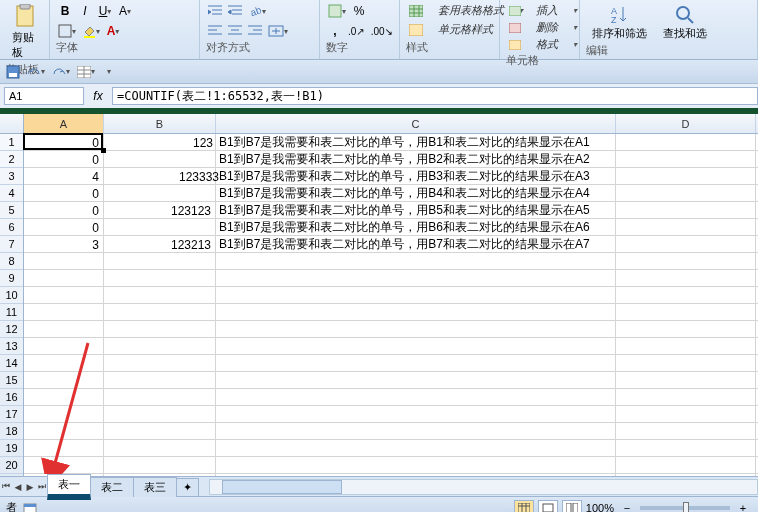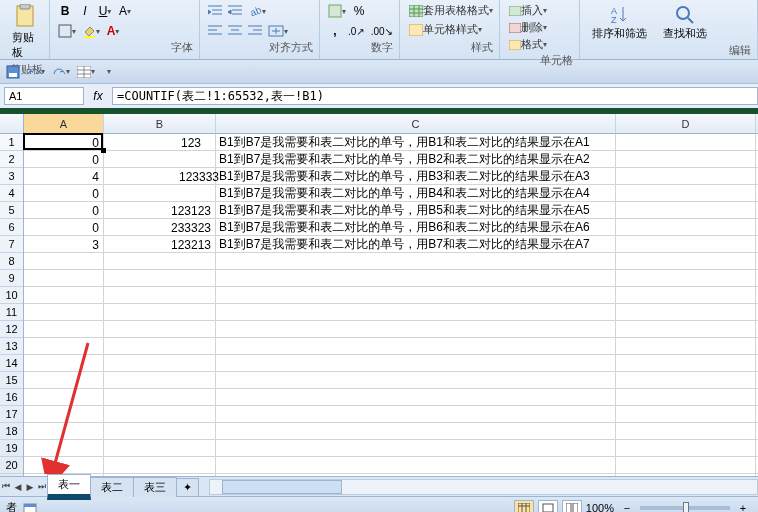--- a/index.html
+++ b/index.html
@@ -2,26 +2,26 @@
 <html><head>
 <meta charset="utf-8">
 <style>
 * { margin: 0; padding: 0; box-sizing: border-box; }
 body { font-family: "Microsoft YaHei", SimSun, Arial, sans-serif; font-size: 12px; background: #cfe0f0; width: 758px; height: 512px; overflow: hidden; position: relative; }
 
 
 .ribbon { background: linear-gradient(#e8f0fa, #d5e3f3); height: 60px; border-bottom: 1px solid #9db5d1; display: flex; }
 .ribbon-group { border-right: 1px solid #b8cce0; padding: 2px 6px; display: flex; flex-direction: column; justify-content: space-between; height: 100%; }
 .ribbon-group-controls { display: flex; align-items: flex-start; gap: 4px; flex: 1; }
-.ribbon-group-label { text-align: right; font-size: 11px; color: #555; padding-bottom: 2px; font-family: Liberation Mono, monospace; }
+.ribbon-group-label { text-align: left; font-size: 11px; color: #555; padding-bottom: 2px; font-family: Liberation Mono, monospace; }
 .rb-btn { display: inline-flex; align-items: center; justify-content: center; height: 18px; min-width: 18px; padding: 0 2px; cursor: pointer; }
 .rb-col { display: flex; flex-direction: column; gap: 2px; }
 .rb-row { display: flex; gap: 2px; align-items: center; }
 .big-btn { display: flex; flex-direction: column; align-items: center; gap: 2px; padding: 2px 6px; cursor: pointer; font-size: 11px; }
-.lbl-btn { font-size: 11px; color: #333; display: flex; align-items: center; gap: 0; cursor: pointer; padding: 1px 3px; white-space: nowrap; }
+.lbl-btn { font-size: 11px; color: #333; display: flex; align-items: center; gap: 15px; cursor: pointer; padding: 1px 3px; white-space: nowrap; font-style: italic; }
 .dd-arrow { font-size: 8px; color: #555; }
 
 
 .qat { background: linear-gradient(#dbe7f5, #c7d8ec); height: 24px; display: flex; align-items: center; padding: 0 4px; gap: 3px; border-bottom: 1px solid #a8bdd6; }
 .qat .rb-btn { height: 20px; }
 
 
 .fbar-row { background: #e8eef7; height: 30px; display: flex; align-items: center; border-bottom: 6px solid #14532d; }
 .name-box { width: 80px; height: 18px; background: #fff; border: 1px solid #9db5d1; margin-left: 4px; font-size: 11px; padding: 0 4px; display: flex; align-items: center; }
 .fbar-btns { display: flex; align-items: center; margin: 0 4px; gap: 2px; }
@@ -361,34 +361,33 @@
           <div class="hline" style="top: 322px;"></div>
           <div class="hline" style="top: 339px;"></div>
           <div class="vline" style="left: 79px;"></div>
           <div class="vline" style="left: 191px;"></div>
           <div class="vline" style="left: 591px;"></div>
           <div class="vline" style="left: 731px;"></div>
         </div>
       <div class="selection" style="left:-1px;top:-1px;width:80px;height:17px"></div>
       <div class="fill-handle" style="left:77px;top:14px"></div>
     <div class="cell right" style="left: 0px; top: 0px; width: 78px;">0</div>
-        <div class="cell right" style="left: 84px; top: 0px; width: 96px;">123</div>
+        <div class="cell right" style="left: 96px; top: 0px; width: 96px;">123</div>
         <div class="cell" style="left: 192px; top: 0px; width: 398px;">B1到B7是我需要和表二对比的单号，用B1和表二对比的结果显示在A1</div>
         <div class="cell right" style="left: 0px; top: 17px; width: 78px;">0</div>
         <div class="cell" style="left: 192px; top: 17px; width: 398px;">B1到B7是我需要和表二对比的单号，用B2和表二对比的结果显示在A2</div>
         <div class="cell right" style="left: 0px; top: 34px; width: 78px;">4</div>
         <div class="cell right" style="left: 88px; top: 34px; width: 110px;">123333</div>
         <div class="cell" style="left: 192px; top: 34px; width: 398px;">B1到B7是我需要和表二对比的单号，用B3和表二对比的结果显示在A3</div>
         <div class="cell right" style="left: 0px; top: 51px; width: 78px;">0</div>
         <div class="cell" style="left: 192px; top: 51px; width: 398px;">B1到B7是我需要和表二对比的单号，用B4和表二对比的结果显示在A4</div>
         <div class="cell right" style="left: 0px; top: 68px; width: 78px;">0</div>
         <div class="cell right" style="left: 80px; top: 68px; width: 110px;">123123</div>
         <div class="cell" style="left: 192px; top: 68px; width: 398px;">B1到B7是我需要和表二对比的单号，用B5和表二对比的结果显示在A5</div>
         <div class="cell right" style="left: 0px; top: 85px; width: 78px;">0</div>
-        <div class="cell right" style="left: 80px; top: 85px; width: 110px;">233323</div>
         <div class="cell" style="left: 192px; top: 85px; width: 398px;">B1到B7是我需要和表二对比的单号，用B6和表二对比的结果显示在A6</div>
         <div class="cell right" style="left: 0px; top: 102px; width: 78px;">3</div>
         <div class="cell right" style="left: 80px; top: 102px; width: 110px;">123213</div>
         <div class="cell" style="left: 192px; top: 102px; width: 398px;">B1到B7是我需要和表二对比的单号，用B7和表二对比的结果显示在A7</div>
       </div>
   </div>
 
   <svg class="arrow-annot" style="left:40px;top:225px" width="60" height="135">
     <defs>
         <marker id="ah" markerWidth="10" markerHeight="10" refX="2" refY="5" orient="auto">

